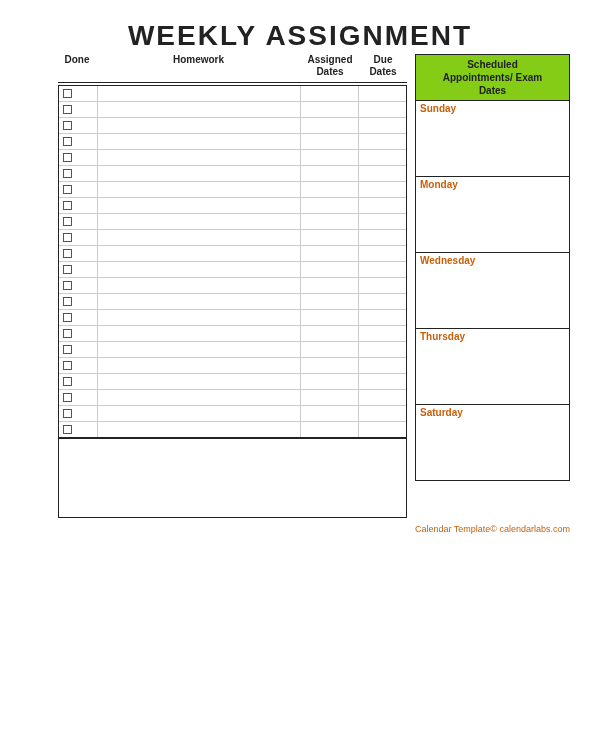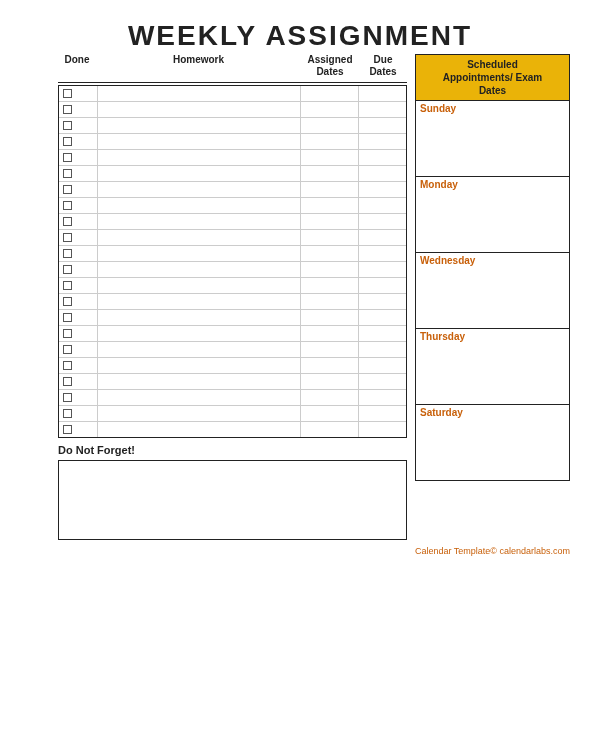--- a/index.html
+++ b/index.html
@@ -54,21 +54,21 @@
       font-weight: bold;
       text-align: center;
     }
     .col-due {
       width: 48px;
       font-size: 10px;
       font-weight: bold;
       text-align: center;
     }
     .right-header {
-      background: #eab308;
+      background: #84cc16;
       font-size: 10px;
       font-weight: bold;
       text-align: center;
       padding: 3px 2px;
       border-bottom: 1px solid #222;
     }
     
     .assignment-row {
       display: flex;
       align-items: center;
@@ -347,21 +347,20 @@
       <div class="assignment-row">
           <div class="check-cell">
             <span class="checkbox"></span>
           </div>
           <div class="homework-cell"></div>
           <div class="assigned-cell"></div>
           <div class="due-cell"></div>
         </div>
     </div>
 
-    <div class="do-not-forget-label">Do Not Forget!</div>
     <div class="do-not-forget-box"></div>
   </div>
 
   <div class="right-section">
     <div class="right-header" style="white-space:pre-line;line-height:1.3;">Scheduled
 Appointments/ Exam
 Dates</div>
     <div class="schedule-day">
       <div class="day-label">Sunday</div>
       <div class="day-content"></div>

